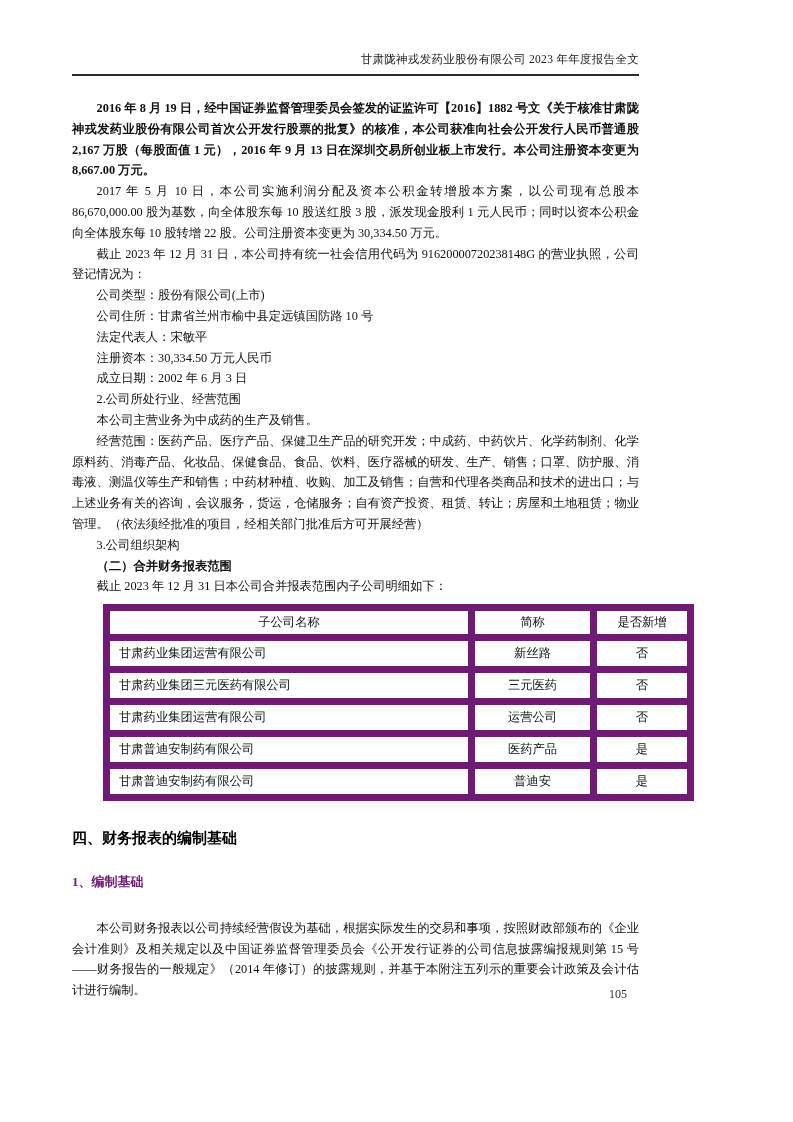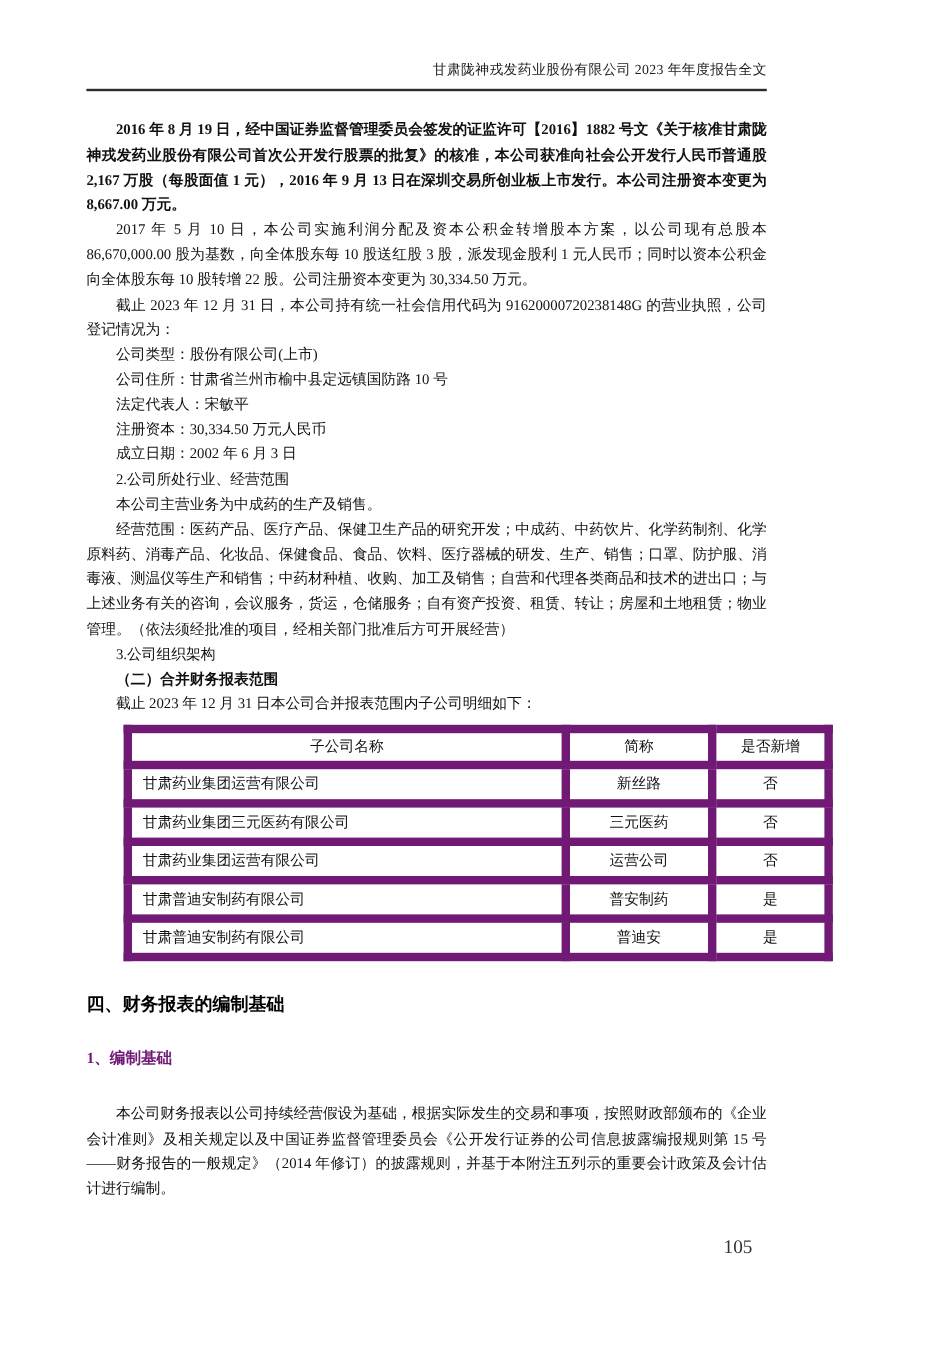--- a/index.html
+++ b/index.html
@@ -70,23 +70,23 @@
   .h-sub {
     margin-top: 23px;
     font-size: 13px;
     font-weight: bold;
     color: #701a75;
   }
   .basis-para { margin-top: 25px; }
   
   .page-number {
     position: absolute;
-    top: 1031px;
+    top: 987px;
     right: 75px;
-    font-size: 16px;
+    font-size: 12px;
     color: #333;
   }
 </style>
 </head>
 <body>
 
 <div class="page">
 
   <div class="doc-header-title">甘肃陇神戎发药业股份有限公司 2023 年年度报告全文</div>
   <hr class="header-rule">
@@ -136,21 +136,21 @@
           <td>三元医药</td>
           <td>否</td>
         </tr>
         <tr class="data-row">
           <td class="name-cell">甘肃药业集团运营有限公司</td>
           <td>运营公司</td>
           <td>否</td>
         </tr>
         <tr class="data-row">
           <td class="name-cell">甘肃普迪安制药有限公司</td>
-          <td>普安制药</td>
+          <td>医药产品</td>
           <td>是</td>
         </tr>
         <tr class="data-row">
           <td class="name-cell">甘肃普迪安制药有限公司</td>
           <td>普迪安</td>
           <td>是</td>
         </tr>
       </tbody>
     </table>
 

